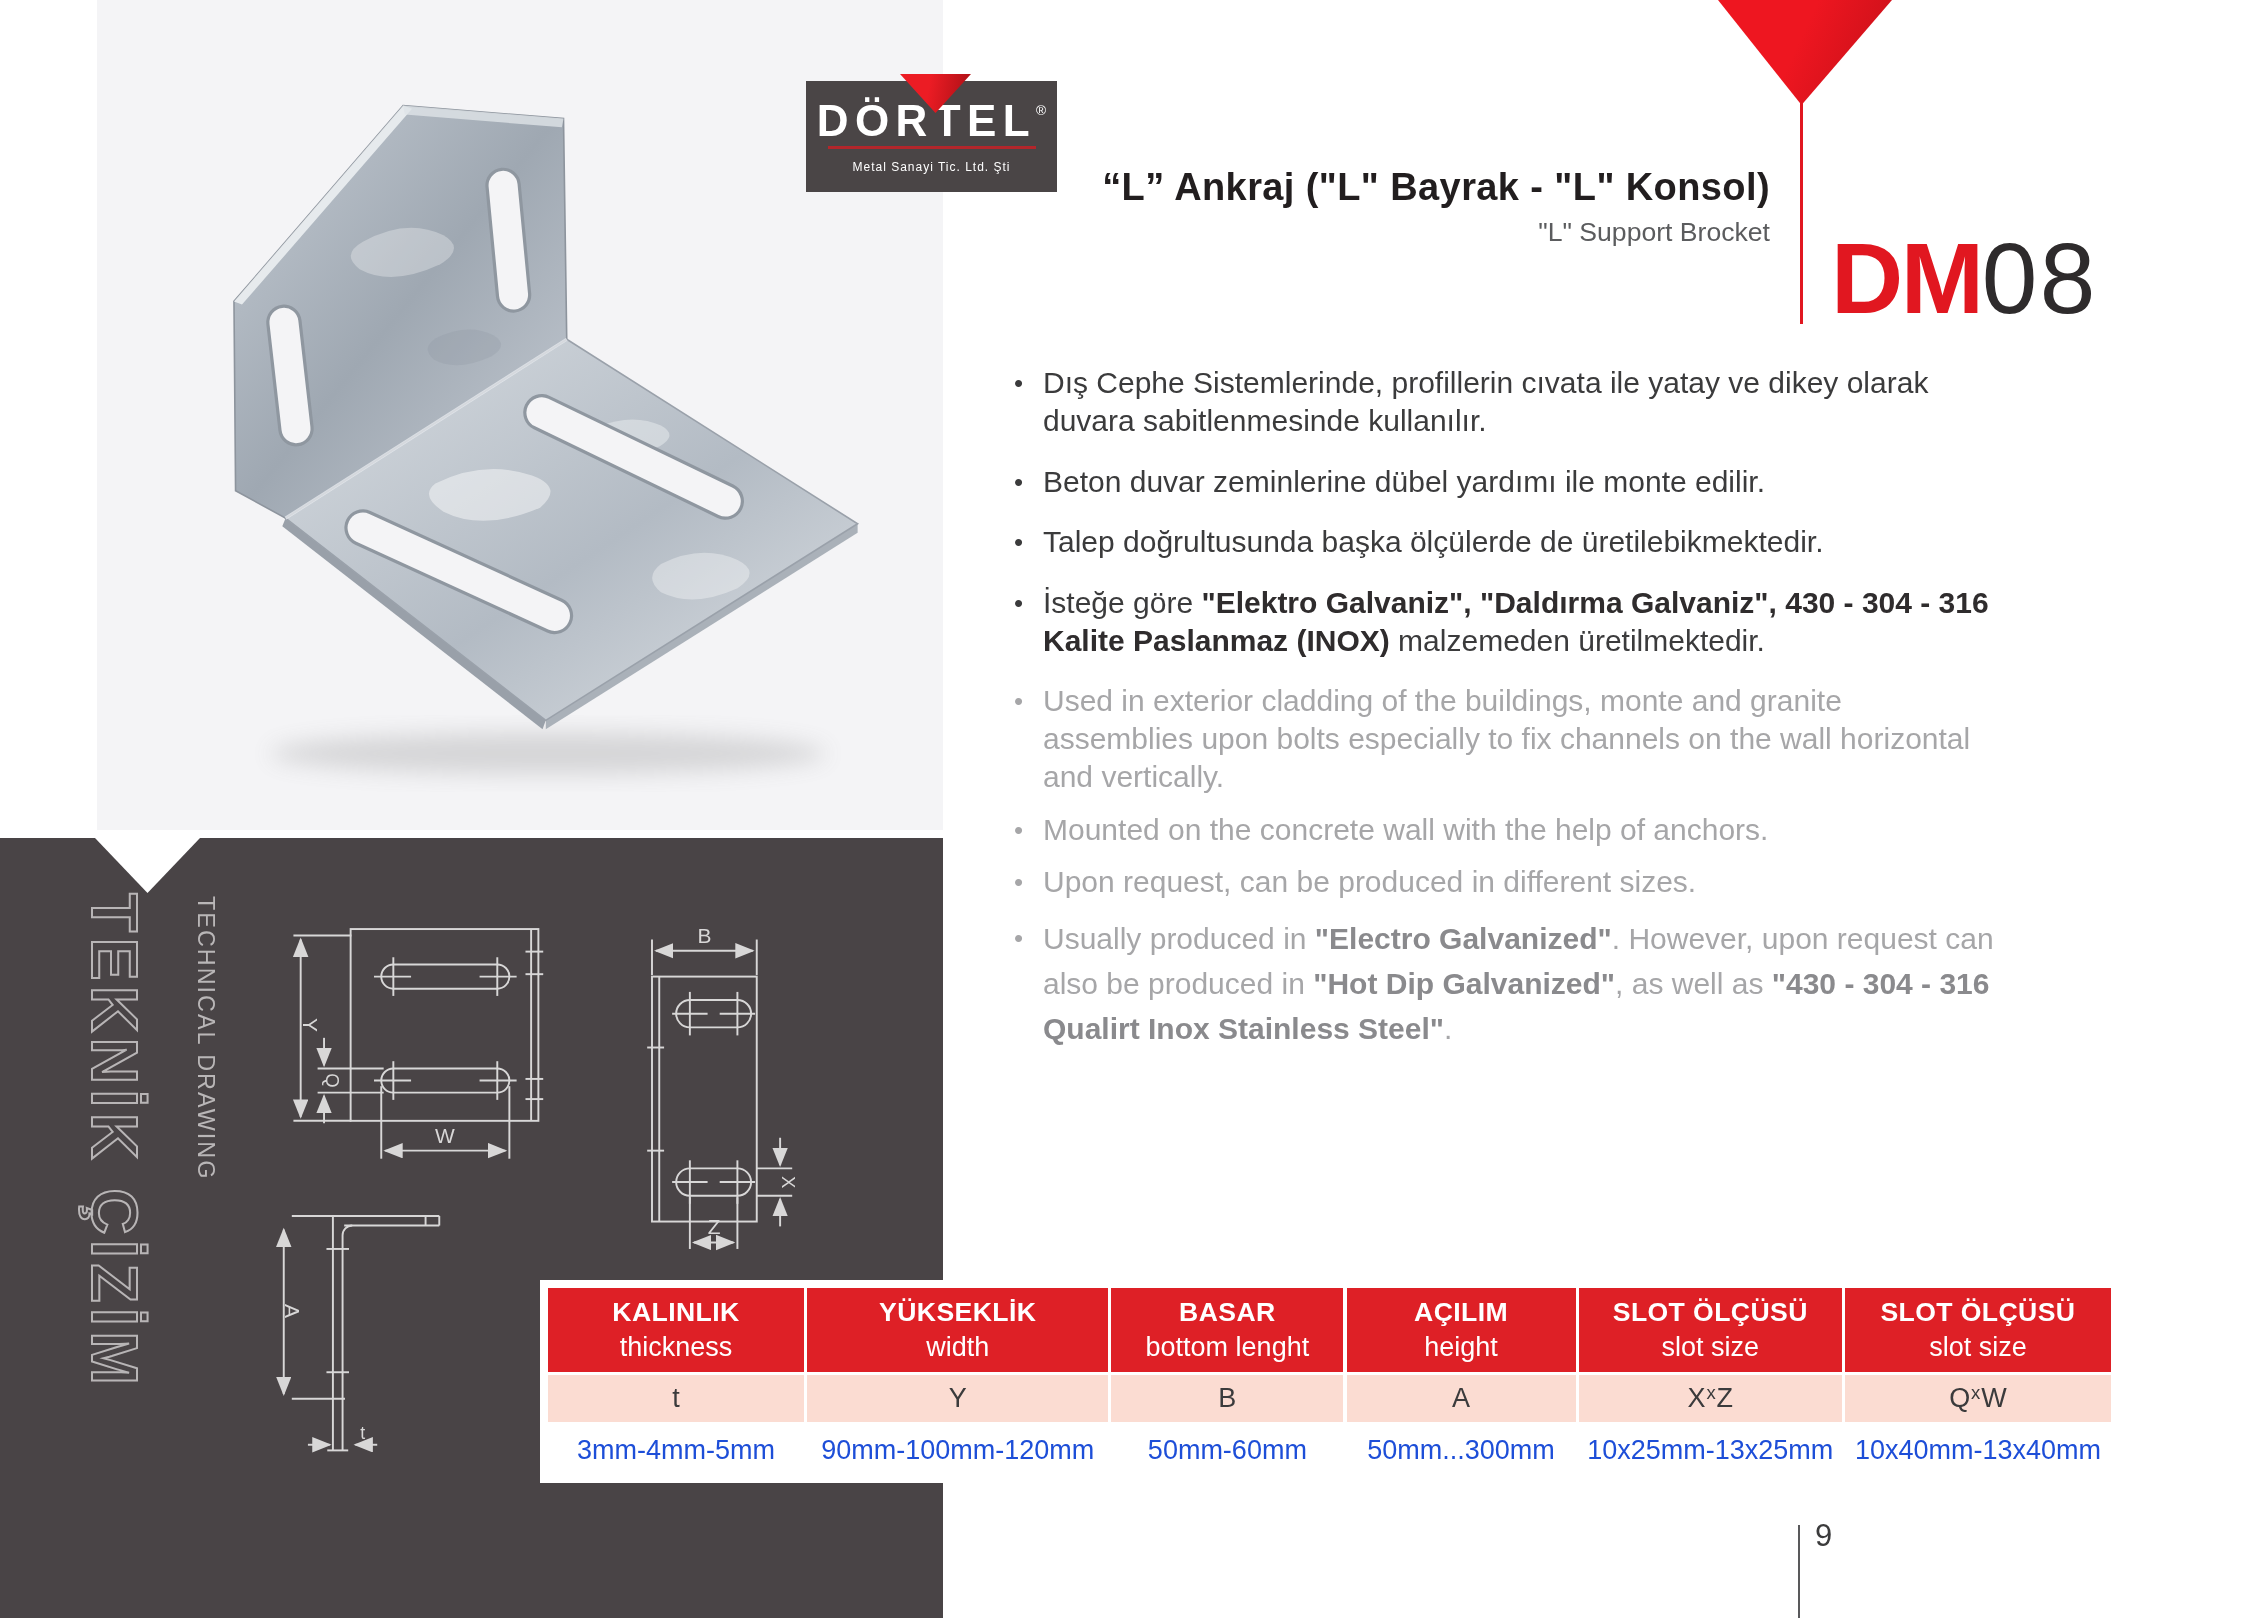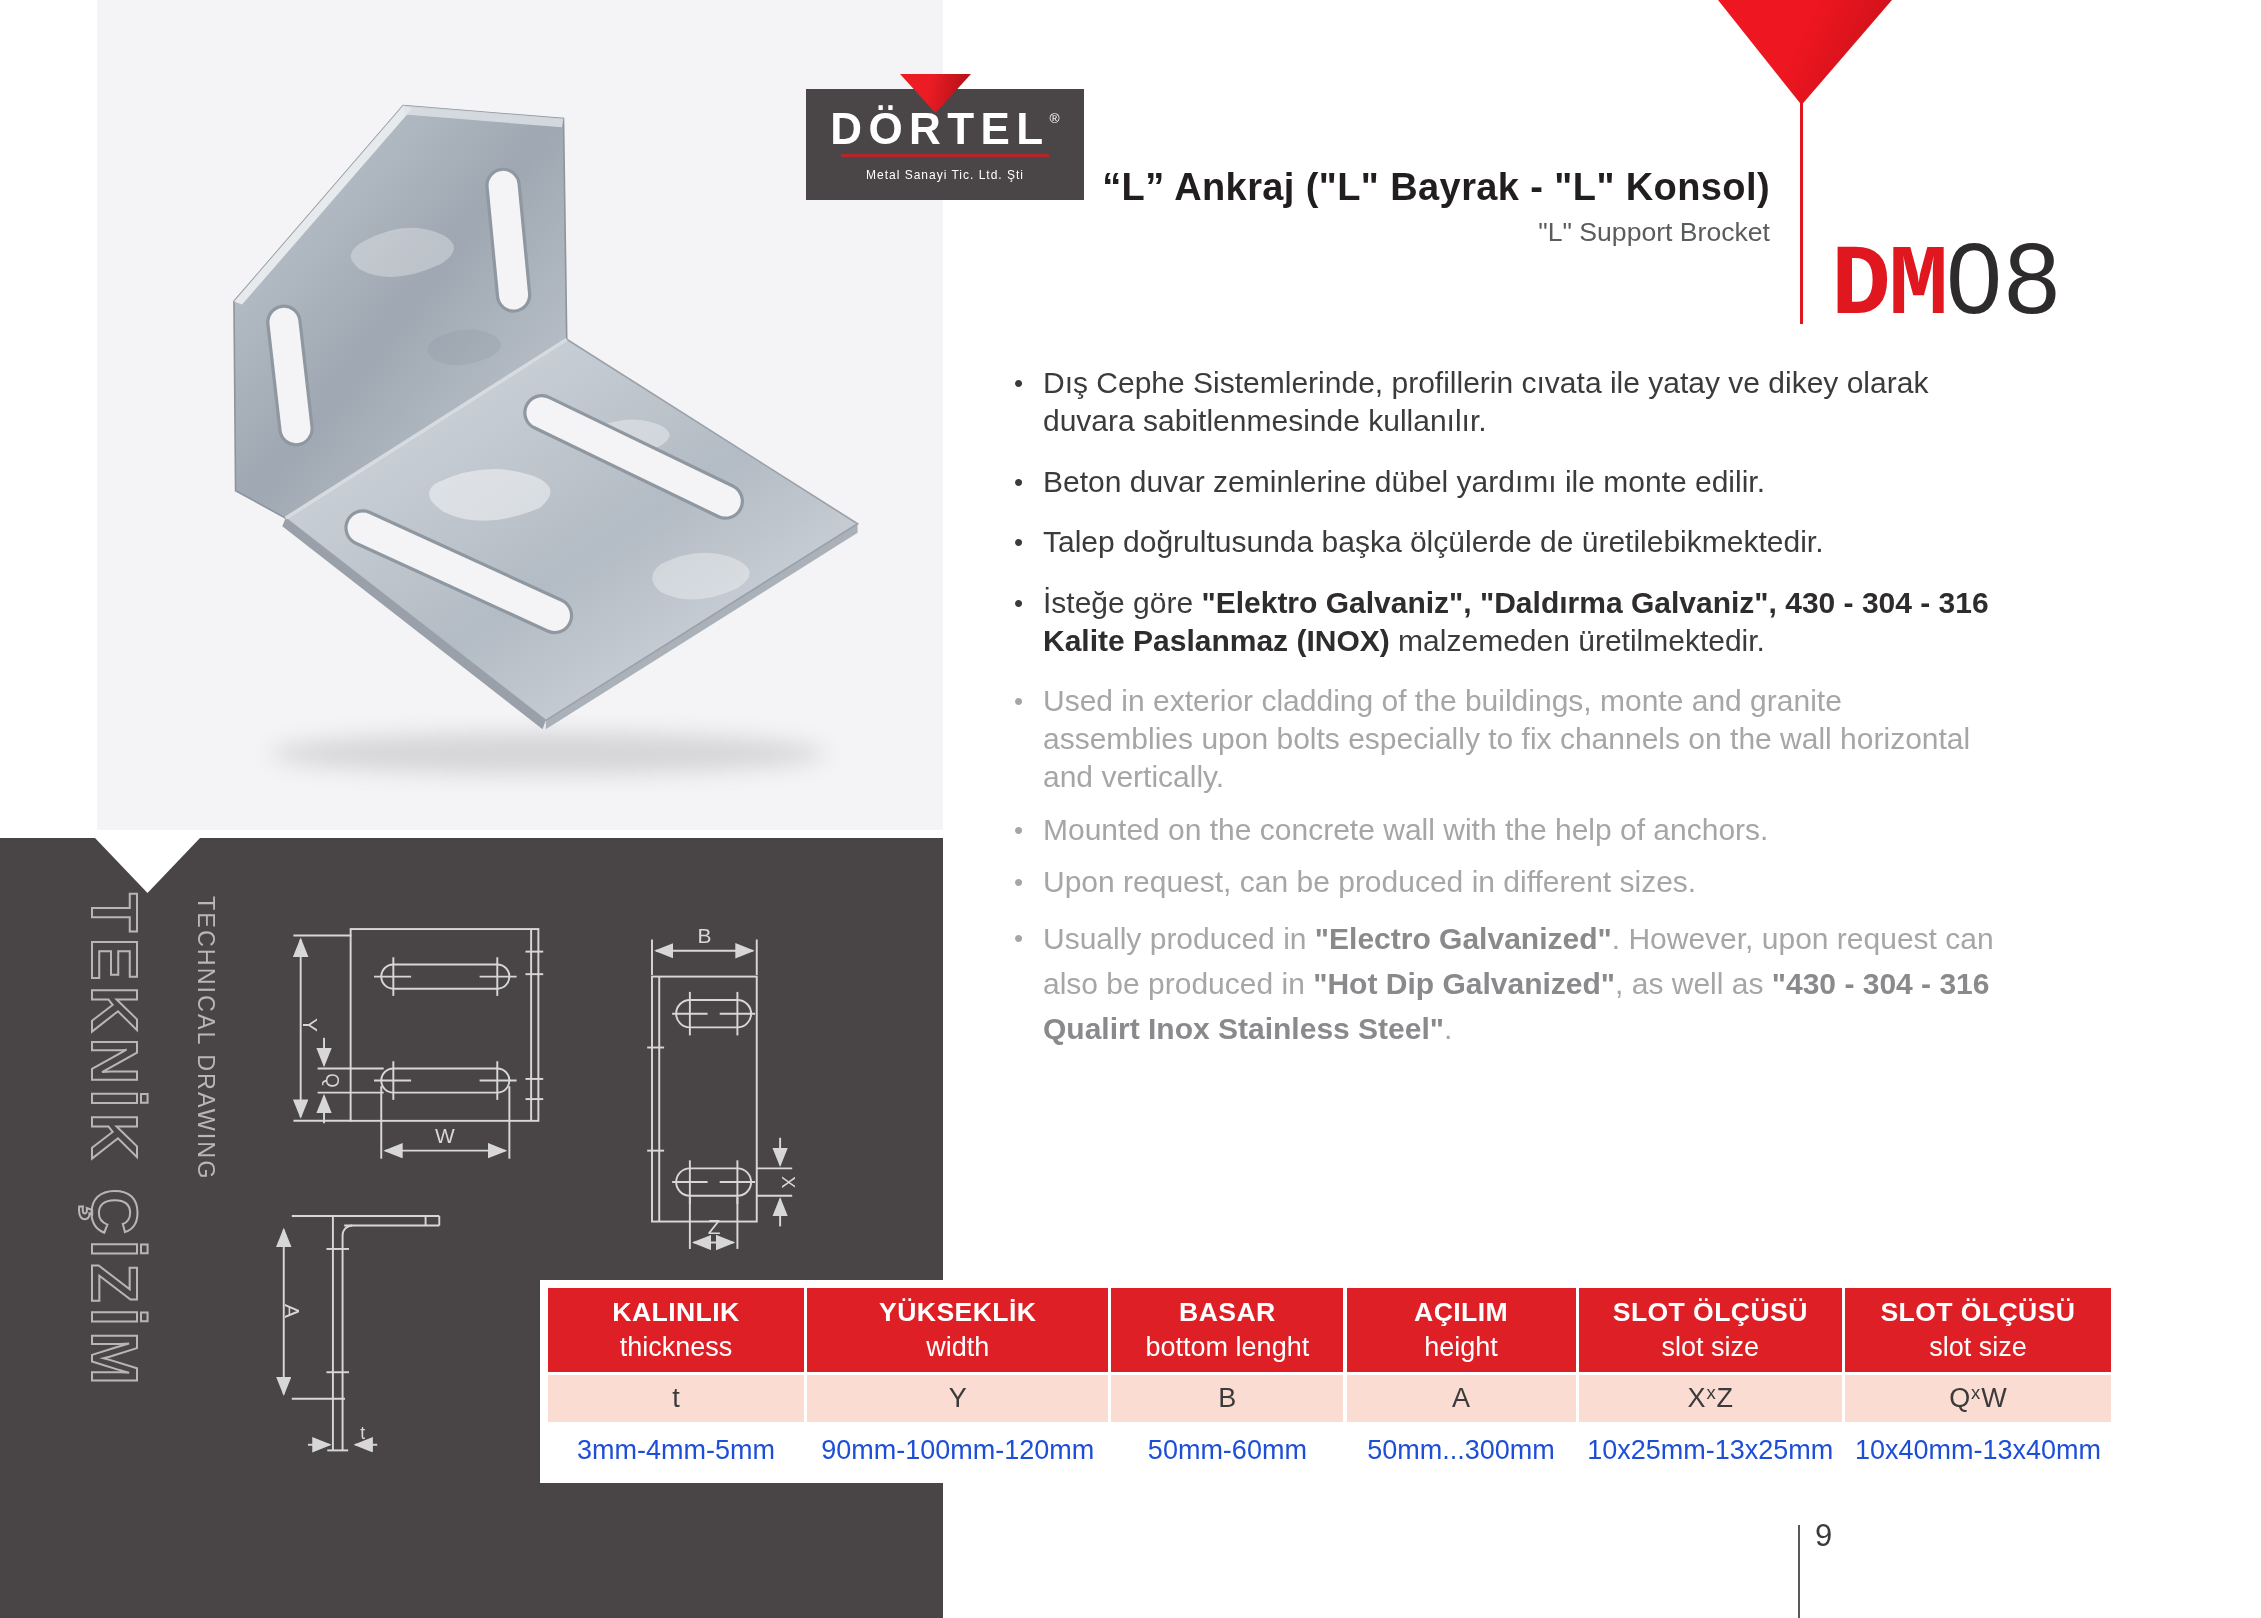--- a/index.html
+++ b/index.html
@@ -15,40 +15,40 @@
   
   .side-title-tr{position:absolute;left:77px;top:893px;height:612px;
       writing-mode:vertical-lr;text-orientation:mixed;
       font-size:64px;font-weight:700;letter-spacing:5.6px;
       color:transparent;-webkit-text-stroke:2px #b8b5b6;white-space:nowrap;}
   .side-title-en{position:absolute;left:192px;top:896px;height:500px;
       writing-mode:vertical-lr;text-orientation:mixed;
       font-size:23.4px;font-weight:400;letter-spacing:2px;color:#b9b6b7;white-space:nowrap;}
 
   
-  .logo-box{position:absolute;left:806px;top:89px;width:278px;height:111px;background:#4a4546;
+  .logo-box{position:absolute;left:806px;top:81px;width:251px;height:111px;background:#4a4546;
             display:flex;flex-direction:column;align-items:center;justify-content:center;}
   .logo-tri{position:absolute;left:900px;top:74px;width:71px;height:39px;
             background:linear-gradient(100deg,#ec1c24 40%,#a80f15);
             clip-path:polygon(0 0,100% 0,50% 100%);}
   .logo-word{position:relative;color:#ffffff;font-size:44px;font-weight:700;letter-spacing:6.4px;line-height:1;}
   .logo-reg{font-size:13.7px;font-weight:400;position:relative;top:-21px;letter-spacing:0;}
   .logo-rule{width:208px;height:3.2px;background:#b3262b;margin-top:3.2px;}
   .logo-sub{color:#ffffff;font-size:12px;letter-spacing:1px;margin-top:11px;font-weight:400;}
 
   
   .big-tri{position:absolute;left:1718px;top:0;width:174px;height:105px;
            background:linear-gradient(115deg,#ee1620 45%,#c20f18);
            clip-path:polygon(0 0,100% 0,48% 100%);}
   .red-line{position:absolute;left:1800px;top:102px;width:3.2px;height:222px;background:#e11720;}
   .title-block{position:absolute;left:1040px;top:166px;width:730px;text-align:right;}
   .title-main{font-size:38px;font-weight:700;color:#221e1f;letter-spacing:0.4px;}
   .title-sub{font-size:26.6px;font-weight:400;color:#5b5c5e;margin-top:8px;}
   .code-block{position:absolute;left:1831px;top:232px;font-size:100px;line-height:0.92;white-space:nowrap;}
-  .code-dm{color:#e11720;font-weight:800;letter-spacing:-2.4px;font-family:Liberation Mono, monospace;}
+  .code-dm{color:#e11720;font-weight:800;letter-spacing:-2.4px;}
   .code-num{color:#2e2b2c;font-weight:200;letter-spacing:2.4px;}
 
   
   ul.bullets{list-style:none;margin:0;padding:0;position:absolute;}
   ul.bullets li{display:flex;align-items:flex-start;}
   .b-dot{flex:0 0 29px;font-size:26px;line-height:38px;}
   .b-text{line-height:38px;}
   #bullets-tr{left:1014px;top:364px;width:1144px;color:#3b3b3c;font-size:30px;font-weight:500;}
   #bullets-tr li{margin-bottom:22.6px;}
   #bullets-tr .bold{font-weight:800;color:#2f2c2d;}

